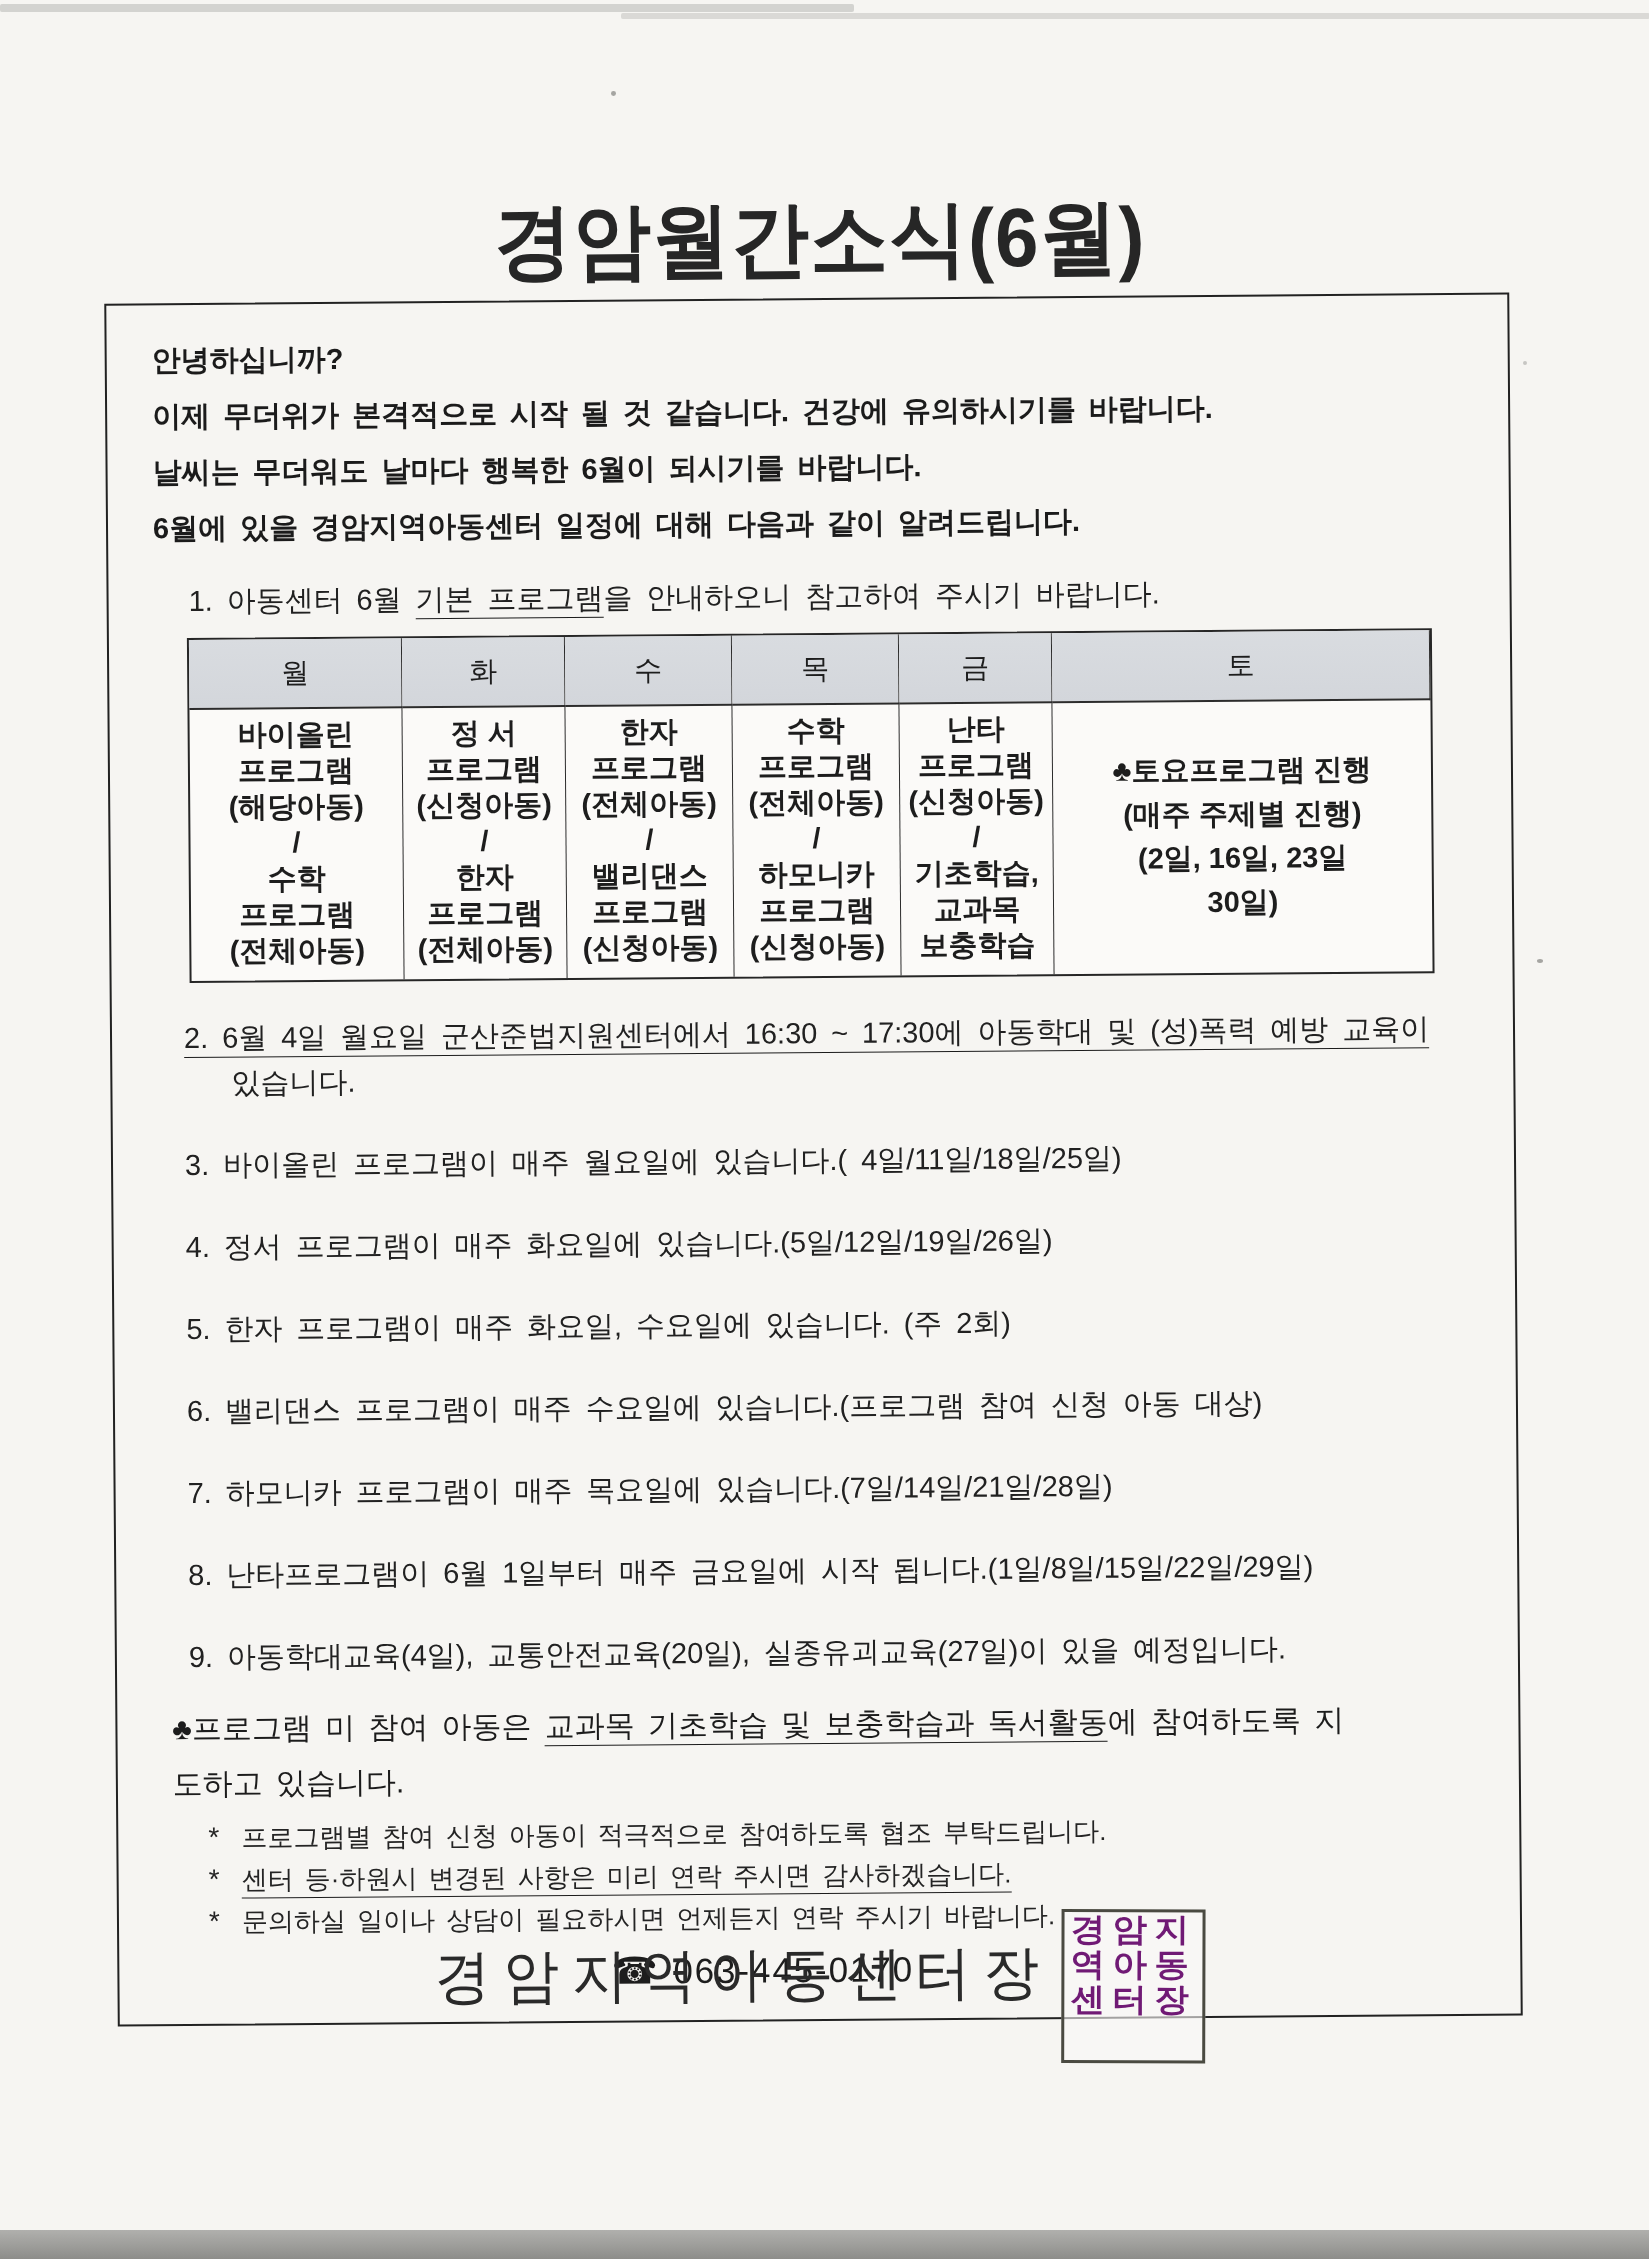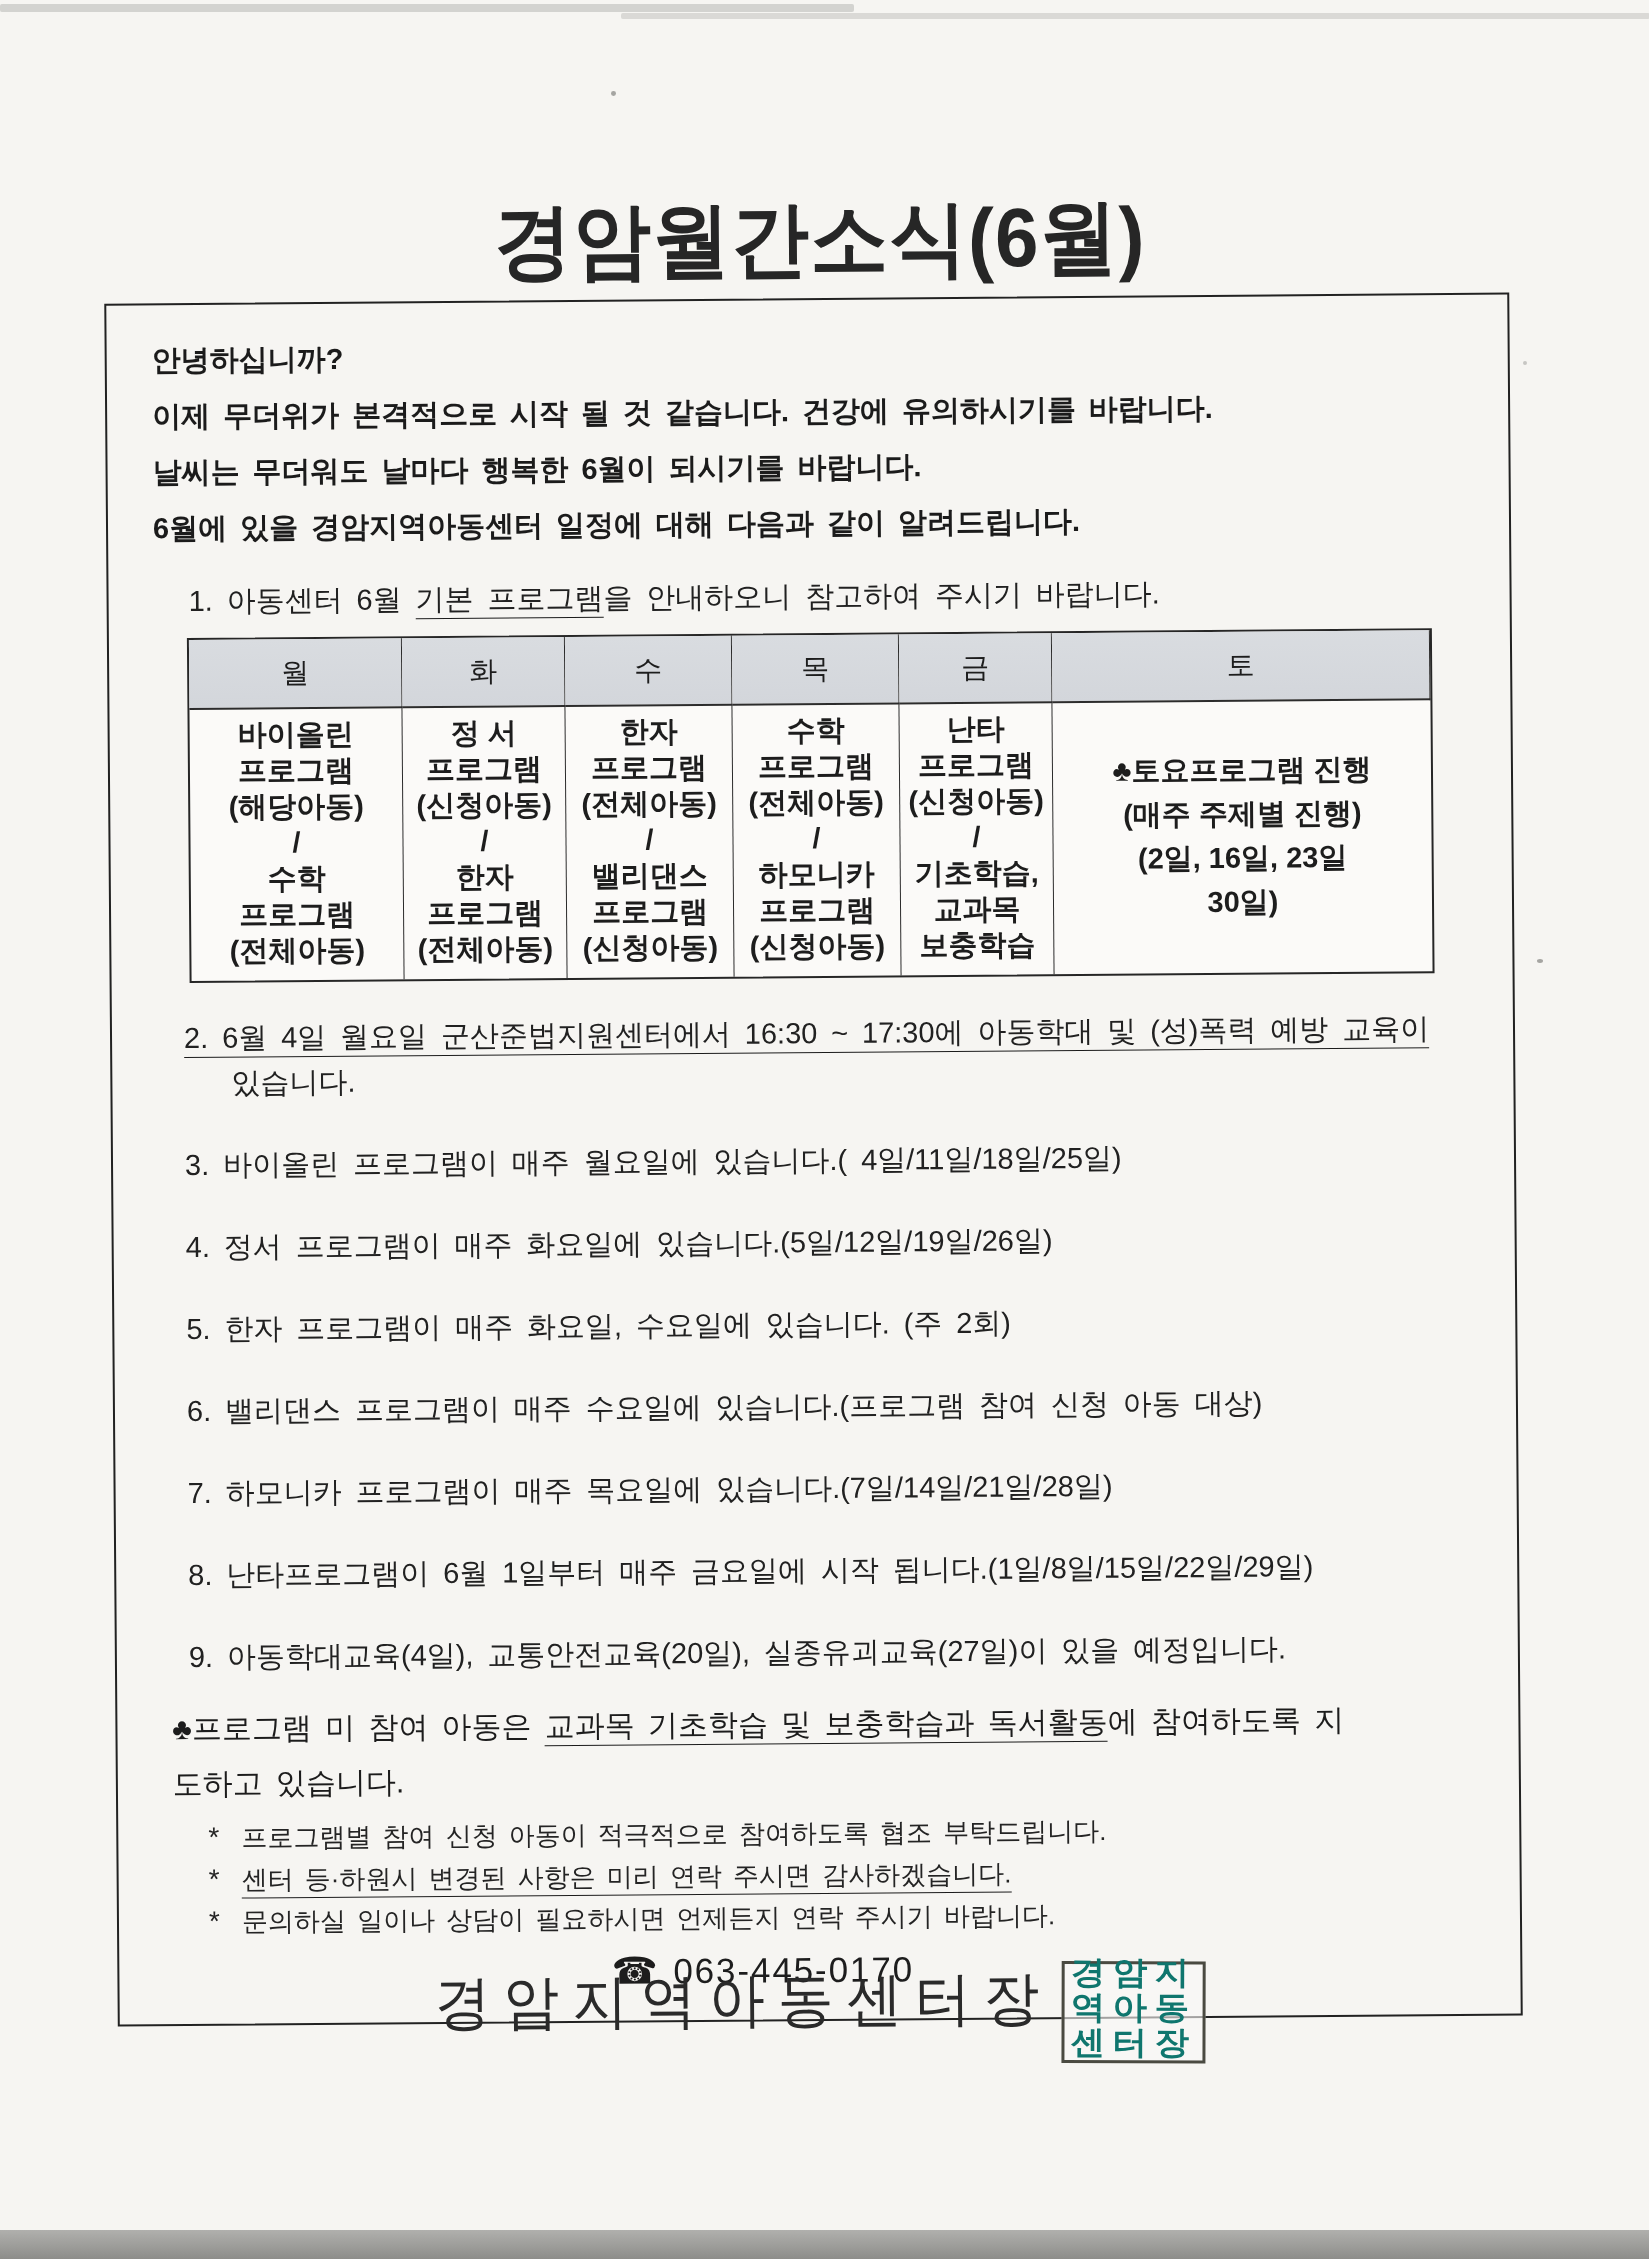--- a/index.html
+++ b/index.html
@@ -77,23 +77,23 @@
 
   .phone-line{margin-top:9.7px;text-align:center;margin-right:116px;
     font-size:35px;font-weight:500;letter-spacing:1.9px;color:#1d1d1d;}
   .phone-line .ico{font-size:37px;margin-right:13.6px;}
 
   .sig-row{position:absolute;left:0;right:0;bottom:-33px;
     display:flex;align-items:center;justify-content:center;gap:9.7px;}
   .sig-name{font-size:56px;font-weight:400;letter-spacing:12.6px;color:#2a2a2a;
     white-space:nowrap;transform:scaleY(1.05);}
   .stamp{
-    width:144px;height:102px;border:3.9px solid #4a4a41;box-sizing:border-box;
-    display:flex;flex-direction:column;justify-content:flex-end;
-    color:#0f766e;background:rgba(250,249,246,.6);
+    width:144px;height:154px;border:3.9px solid #4a4a41;box-sizing:border-box;
+    display:flex;flex-direction:column;justify-content:flex-start;
+    color:#701a75;background:rgba(250,249,246,.6);
     transform:rotate(0.6deg) translateY(13.6px);
   }
   .stamp-row{font-size:32px;font-weight:700;letter-spacing:6.8px;line-height:35px;
     text-align:center;transform:scaleX(1.08);}
 </style>
 </head>
 <body>
 
 <div class="scan-streak streak1"></div>
 <div class="scan-streak streak2"></div>

